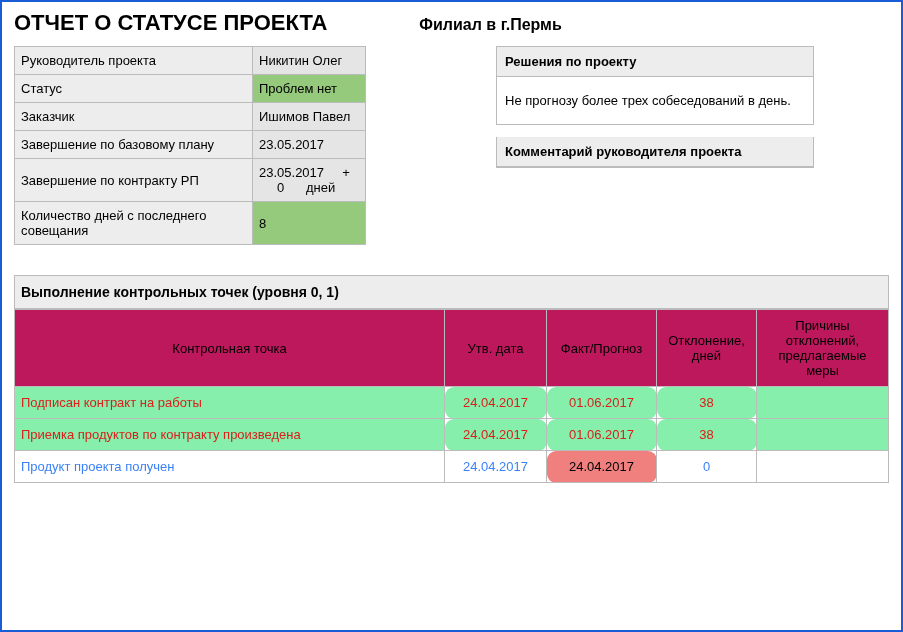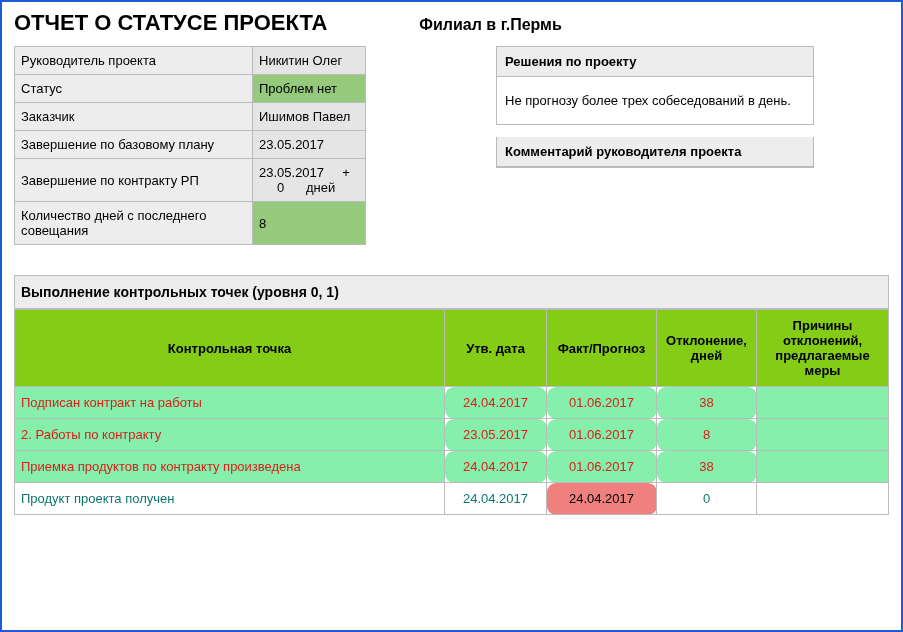--- a/index.html
+++ b/index.html
@@ -80,33 +80,33 @@
   table.ms {
     border-collapse: collapse;
     width: 100%;
   }
   table.ms th, table.ms td {
     border: 1px solid #bbb;
     padding: 8px 6px;
     text-align: left;
   }
   table.ms th {
-    background: #84cc16;
-    font-weight: bold;
+    background: #be185d;
+    font-weight: normal;
     text-align: center;
     vertical-align: middle;
   }
   table.ms th.name { text-align: center; width: 430px; }
   table.ms th.date { width: 102px; }
   table.ms th.ff { width: 110px; }
   table.ms th.dev { width: 100px; }
   table.ms td.c { text-align: center; border-radius: 9px; }
   tr.red-row { background: #86efac; }
   tr.red-row td { color: #d9201a; }
-  tr.normal td { color: #0f766e; }
+  tr.normal td { color: #3b82f6; }
   td.highlight-forecast { background: #f0807e !important; color: #000 !important; }
 </style>
 </head>
 <body>
 
 <div class="page">
 
   <div class="hdr">
     <div class="title">ОТЧЕТ О СТАТУСЕ ПРОЕКТА</div>
     <div class="branch">Филиал в г.Пермь</div>
@@ -176,27 +176,20 @@
     </thead>
     <tbody id="ms-body">
         <tr class="red-row">
           <td>Подписан контракт на работы</td>
           <td class="c">24.04.2017</td>
           <td class="c">01.06.2017</td>
           <td class="c">38</td>
           <td></td>
         </tr>
         <tr class="red-row">
-          <td>2. Работы по контракту</td>
-          <td class="c">23.05.2017</td>
-          <td class="c">01.06.2017</td>
-          <td class="c">8</td>
-          <td></td>
-        </tr>
-        <tr class="red-row">
           <td>Приемка продуктов по контракту произведена</td>
           <td class="c">24.04.2017</td>
           <td class="c">01.06.2017</td>
           <td class="c">38</td>
           <td></td>
         </tr>
         <tr class="normal">
           <td>Продукт проекта получен</td>
           <td class="c">24.04.2017</td>
           <td class="c highlight-forecast">24.04.2017</td>

